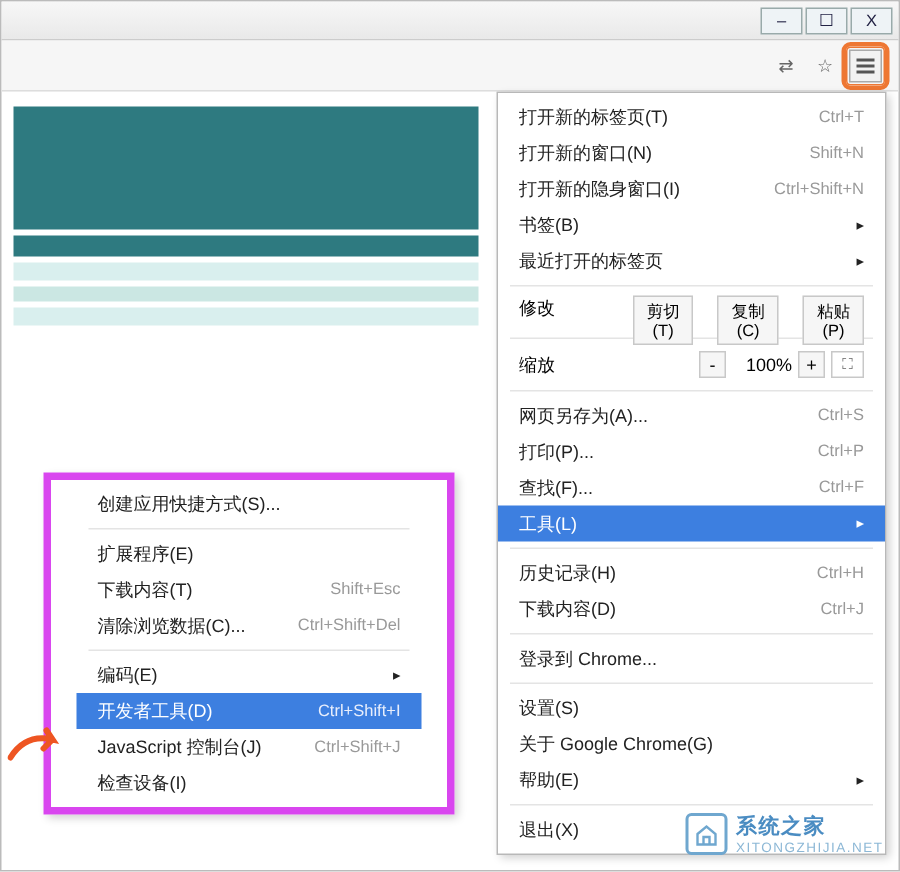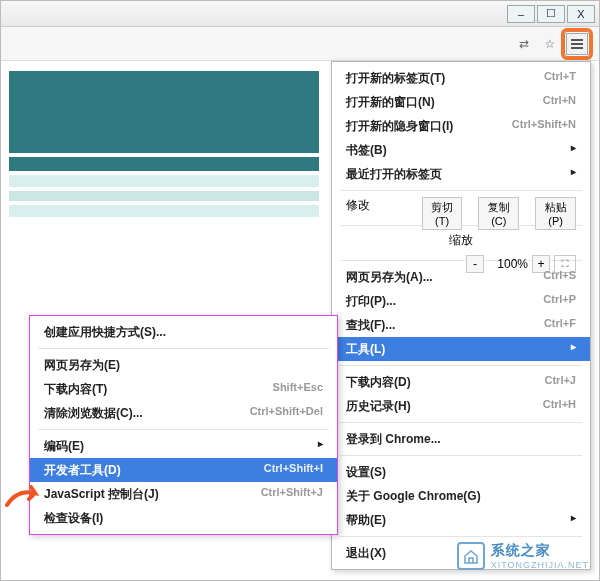--- a/index.html
+++ b/index.html
@@ -49,39 +49,39 @@
   .teal { background:#2e7a80; height:82px;}
   .teal2 { background:#2e7a80; height:14px;}
   .pale { background:#d9efee; height:12px;}
   .pale2 { background:#cbe7e3; height:10px;}
   .main-menu {
     position:absolute; right:8px; top:60px; width:260px;
     background:#fff; border:1px solid #b8b8b8;
     box-shadow:2px 2px 6px rgba(0,0,0,.2);
     padding:4px 0;
   }
-  .mi { display:flex; align-items:flex-start; justify-content:space-between;
-        padding:4px 14px; height:24px; color:#222;font-weight:bold;}
+  .mi { display:flex; align-items:center; justify-content:space-between;
+        padding:4px 14px; height:24px; color:#222;}
   .mi.sel { background:#3d7fe0; color:#fff;}
   .mi .sc { color:#999; font-size:11px;}
   .mi.sel .sc{color:#e8eefc;}
   .sep { height:1px; background:#e4e4e4; margin:4px 8px;}
   .arrow { font-size:10px; margin-left:6px;}
   .edit-row { display:flex; align-items:flex-start; padding:2px 14px; height:26px; gap:8px;}
   .edit-row .lbl{flex:0 0 auto;}
   .edit-btn { border:1px solid #c8c8c8; background:#f6f6f6; padding:2px 6px; font-size:11px;}
-  .zoom-row { display:flex; align-items:center; padding:2px 14px; height:26px; gap:6px;flex-direction:column;}
+  .zoom-row { display:flex; align-items:center; padding:2px 14px; height:26px; gap:6px;}
   .zoom-btn { width:18px;height:18px;border:1px solid #c8c8c8;background:#f6f6f6;display:flex;align-items:center;justify-content:center;}
   .zoom-val { width:40px; text-align:right;}
   .full-btn { width:22px;height:18px;border:1px solid #c8c8c8;display:flex;align-items:center;justify-content:center;font-size:10px;color:#666;margin-left:auto;}
   .submenu {
-    position:absolute; left:28px; top:314px; width:309px;
-    background:#fff; border:1px solid #d946ef;
+    position:absolute; left:28px; top:314px; width:274px;
+    background:#fff; border:5px solid #d946ef;
     box-shadow:2px 2px 6px rgba(0,0,0,.2);
-    padding:4px 0;
+    padding:4px 17px;
   }
   .redarrow {
     position:absolute; left:4px; top:480px;
   }
   .watermark {
     position:absolute; right:10px; bottom:10px;
     display:flex; align-items:center; gap:6px;
     color:#6fa7cf; font-family:Arial; letter-spacing:1px;padding-left:12px;
   }
   .watermark .logo {
@@ -120,21 +120,21 @@
   <div class="stripe pale"></div>
 </div>
 
 <div class="main-menu">
   <div class="mi">
     <span>打开新的标签页(T)</span>
     <span class="sc">Ctrl+T</span>
   </div>
   <div class="mi">
     <span>打开新的窗口(N)</span>
-    <span class="sc">Ctrl+N</span>
+    <span class="sc">Shift+N</span>
   </div>
   <div class="mi">
     <span>打开新的隐身窗口(I)</span>
     <span class="sc">Ctrl+Shift+N</span>
   </div>
   <div class="mi">
     <span>书签(B)</span>
     <span class="arrow">▸</span>
   </div>
   <div class="mi">
@@ -172,27 +172,27 @@
   <div class="mi">
     <span>查找(F)...</span>
     <span class="sc">Ctrl+F</span>
   </div>
   <div class="mi sel">
     <span>工具(L)</span>
     <span class="arrow">▸</span>
   </div>
   <div class="sep"></div>
   <div class="mi">
+    <span>历史记录(H)</span>
+    <span class="sc">Ctrl+H</span>
+  </div>
+  <div class="mi">
     <span>下载内容(D)</span>
     <span class="sc">Ctrl+J</span>
   </div>
-  <div class="mi">
-    <span>历史记录(H)</span>
-    <span class="sc">Ctrl+H</span>
-  </div>
   <div class="sep"></div>
   <div class="mi">
     <span>登录到 Chrome...</span>
   </div>
   <div class="sep"></div>
   <div class="mi">
     <span>设置(S)</span>
   </div>
   <div class="mi">
     <span>关于 Google Chrome(G)</span>
@@ -206,21 +206,21 @@
     <span>退出(X)</span>
   </div>
 </div>
 
 <div class="submenu">
   <div class="mi">
     <span>创建应用快捷方式(S)...</span>
   </div>
   <div class="sep"></div>
   <div class="mi">
-    <span>网页另存为(E)</span>
+    <span>扩展程序(E)</span>
   </div>
   <div class="mi">
     <span>下载内容(T)</span>
     <span class="sc">Shift+Esc</span>
   </div>
   <div class="mi">
     <span>清除浏览数据(C)...</span>
     <span class="sc">Ctrl+Shift+Del</span>
   </div>
   <div class="sep"></div>

